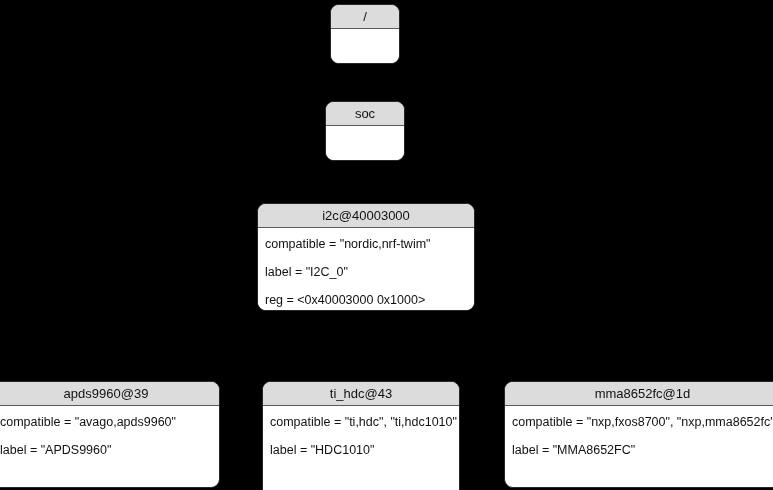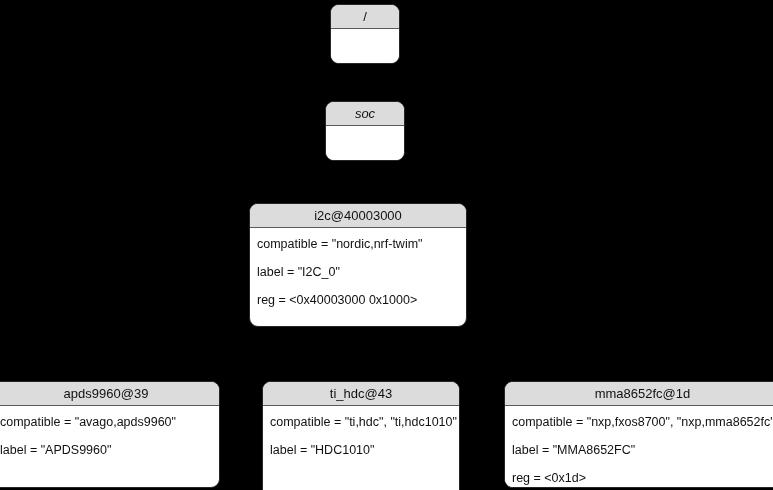--- a/index.html
+++ b/index.html
@@ -46,24 +46,24 @@
     margin-bottom:14px;
     white-space:nowrap;
   }
   .node .prop:last-child{margin-bottom:0;}
   .node.empty .body{padding:0;}
 
   
   #node-root{left:330px;top:4px;width:70px;height:60px;}
   #node-root .body{height:35px;}
 
-  #node-soc{left:325px;top:101px;width:80px;height:60px;font-style:italic;}
+  #node-soc{left:325px;top:101px;width:80px;height:60px;}
   #node-soc .body{height:35px;}
 
-  #node-i2c{left:249px;top:203px;width:218px;height:124px;}
+  #node-i2c{left:257px;top:203px;width:218px;height:108px;}
 
   #node-apds{left:-8px;top:381px;width:228px;height:107px;}
   #node-tihdc{left:262px;top:381px;width:198px;height:122px;}
   #node-mma{left:504px;top:381px;width:277px;height:107px;}
 </style>
 </head>
 <body>
 
 <div id="canvas">
 
@@ -108,17 +108,16 @@
       <div class="prop">compatible = "ti,hdc", "ti,hdc1010"</div>
       <div class="prop">label = "HDC1010"</div>
     </div>
   </div>
 
   <div class="node" id="node-mma">
     <div class="hdr">mma8652fc@1d</div>
     <div class="body">
       <div class="prop">compatible = "nxp,fxos8700", "nxp,mma8652fc"</div>
       <div class="prop">label = "MMA8652FC"</div>
-      <div class="prop">reg = &lt;0x1d&gt;</div>
     </div>
   </div>
 
 </div>
 
 </body></html>

